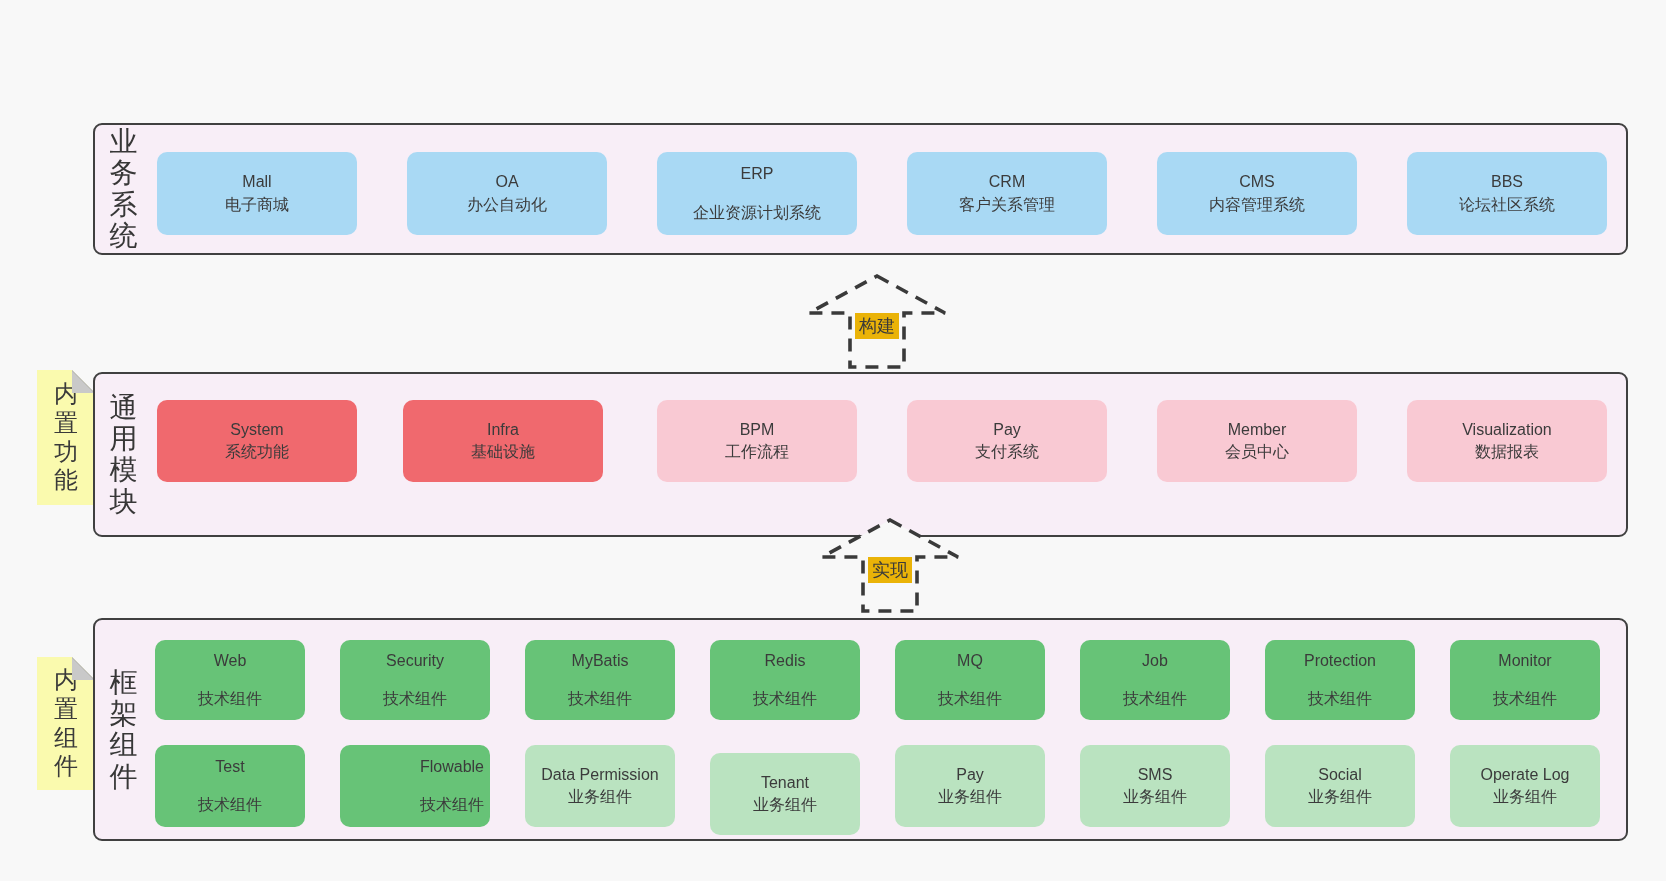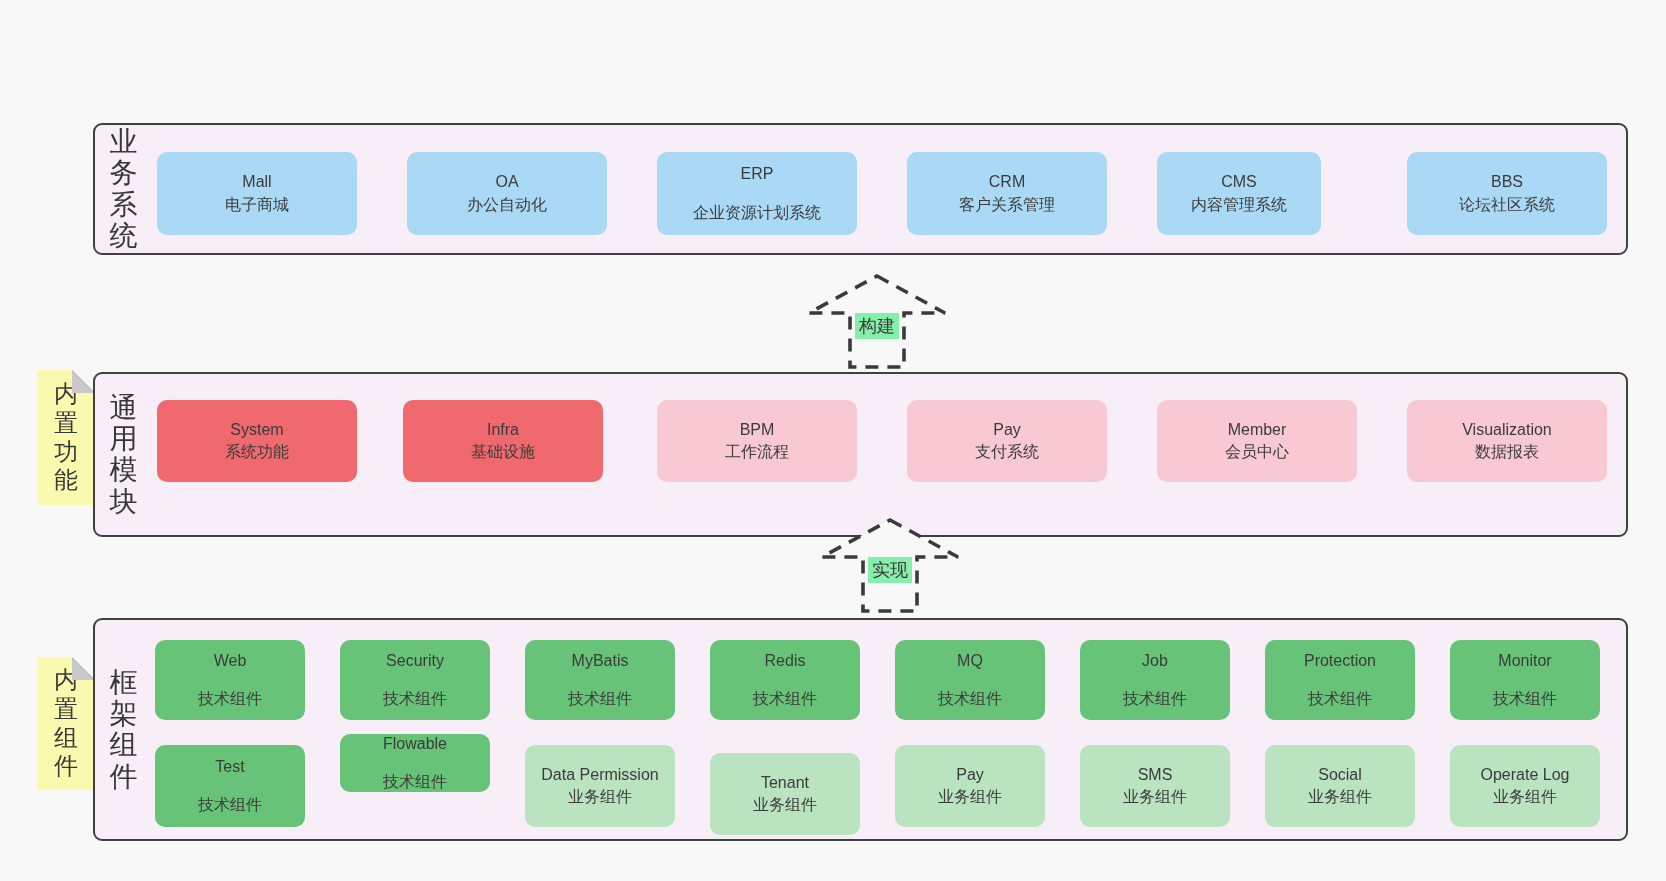--- a/index.html
+++ b/index.html
@@ -88,21 +88,21 @@
   .arrow{
     position:absolute;
     width:142px;height:97px;
     z-index:2;
   }
   .arrow svg{display:block;}
   .arrow-label{
     position:absolute;
     left:50%;top:40px;
     transform:translateX(-50%);
-    background:#86efac;
+    background:#eab308;
     font-size:18px;
     padding:1px 4px;
     white-space:nowrap;
     color:#3a3a3a;
   }
 </style>
 </head>
 <body>
 
 <div class="stage">
@@ -135,21 +135,21 @@
     <span class="box-desc">办公自动化</span>
   </div>
         <div class="box blue" style="left: 562px; top: 27px; width: 200px; height: 83px; gap: 16px;">
     <span class="box-name">ERP</span>
     <span class="box-desc">企业资源计划系统</span>
   </div>
         <div class="box blue" style="left: 812px; top: 27px; width: 200px; height: 83px;">
     <span class="box-name">CRM</span>
     <span class="box-desc">客户关系管理</span>
   </div>
-        <div class="box blue" style="left: 1062px; top: 27px; width: 164px; height: 83px;">
+        <div class="box blue" style="left: 1062px; top: 27px; width: 200px; height: 83px;">
     <span class="box-name">CMS</span>
     <span class="box-desc">内容管理系统</span>
   </div>
         <div class="box blue" style="left: 1312px; top: 27px; width: 200px; height: 83px;">
     <span class="box-name">BBS</span>
     <span class="box-desc">论坛社区系统</span>
   </div>
       </div>
   </div>
 
@@ -229,21 +229,21 @@
     <span class="box-desc">技术组件</span>
   </div>
         <div class="box green" style="left: 1355px; top: 20px; width: 150px; height: 80px;">
     <span class="box-name">Monitor</span>
     <span class="box-desc">技术组件</span>
   </div>
         <div class="box green" style="left: 60px; top: 125px; width: 150px; height: 82px;">
     <span class="box-name">Test</span>
     <span class="box-desc">技术组件</span>
   </div>
-        <div class="box green" style="left: 245px; top: 114px; width: 150px; height: 58px;">
+        <div class="box green" style="left: 245px; top: 125px; width: 150px; height: 82px; align-items: flex-end;">
     <span class="box-name">Flowable</span>
     <span class="box-desc">技术组件</span>
   </div>
         <div class="box green-light" style="left: 430px; top: 125px; width: 150px; height: 82px;">
     <span class="box-name">Data Permission</span>
     <span class="box-desc">业务组件</span>
   </div>
         <div class="box green-light" style="left: 615px; top: 125px; width: 150px; height: 82px; margin-top: 8px;">
     <span class="box-name">Tenant</span>
     <span class="box-desc">业务组件</span>

